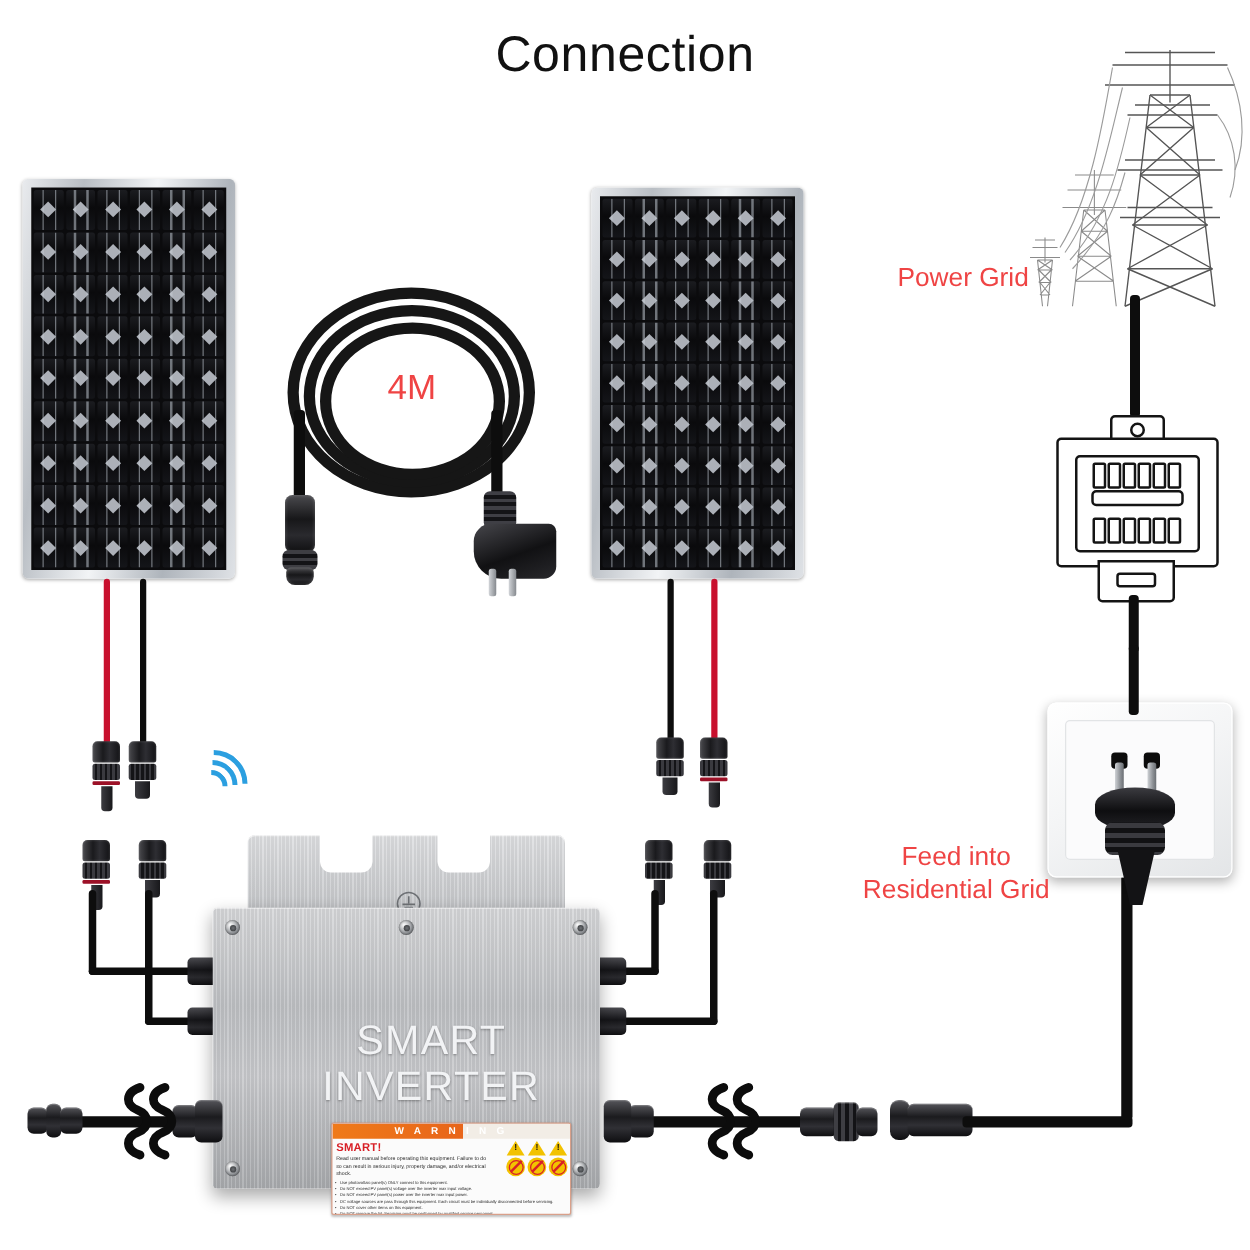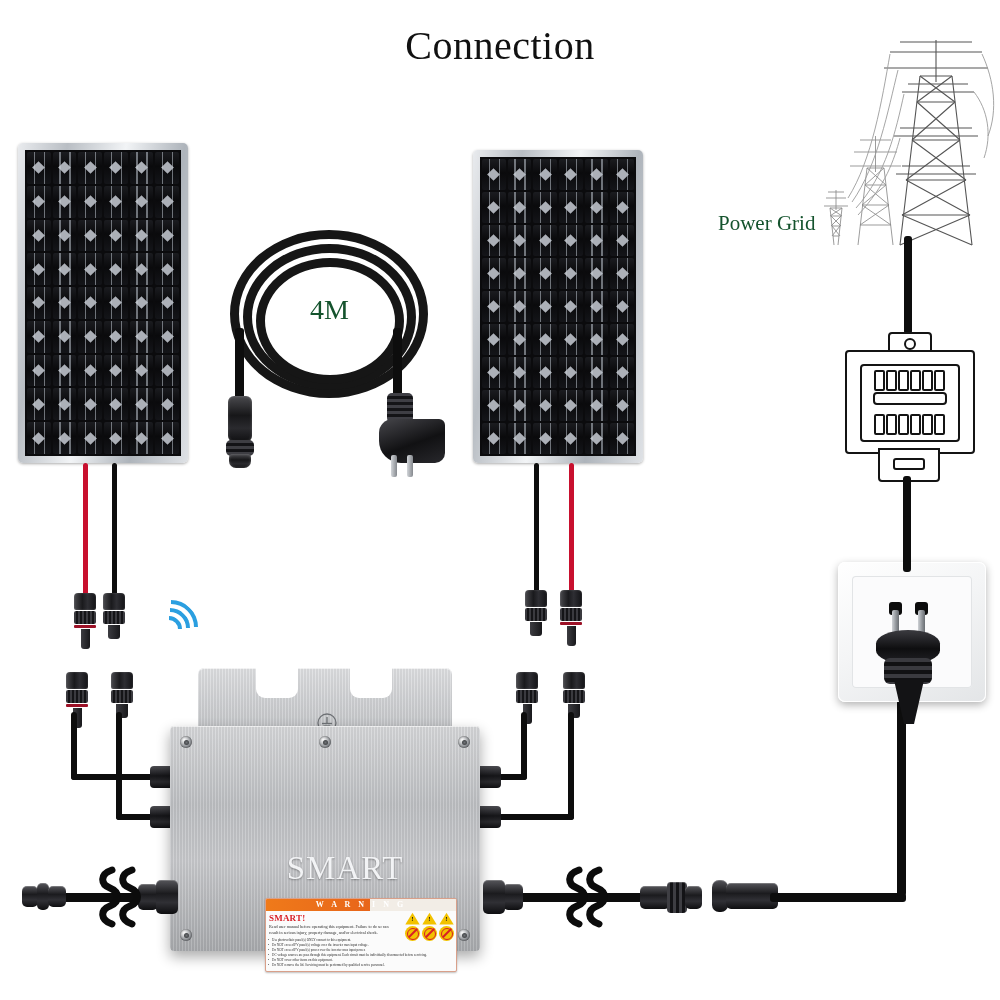--- a/index.html
+++ b/index.html
@@ -1,25 +1,25 @@
 <!DOCTYPE html>
 <html><head>
 <meta charset="utf-8">
 <style>
   html,body{margin:0;padding:0;background:#fff;}
   body{width:1000px;height:1000px;position:relative;overflow:hidden;
        font-family:"Liberation Sans", sans-serif;color:#111;}
-  .stage{position:absolute;inset:0;font-family:Liberation Serif, serif;}
+  .stage{position:absolute;inset:0;}
   .abs{position:absolute;}
 
   
   #title{left:0;top:22px;width:1000px;text-align:center;font-size:40px;letter-spacing:.5px;}
 
   
-  .label{font-size:21px;color:#14532d;line-height:1.26;white-space:pre-line;}
+  .label{font-size:21px;color:#ef4444;line-height:1.26;white-space:pre-line;}
 
   
   .panel{box-sizing:border-box;border:7px solid transparent;
          background:
            linear-gradient(#fff,#fff) padding-box,
            linear-gradient(100deg,#e9ebee 0%,#b9bec4 22%,#f2f4f6 48%,#aeb4bb 74%,#dfe2e6 100%) border-box;
          border-radius:5px;box-shadow:0 1px 3px rgba(0,0,0,.33);}
   .panel-inner{position:relative;width:100%;height:100%;background:#0b0b0d;overflow:hidden;}
   .cellgrid{position:absolute;inset:0;display:grid;gap:2px;padding:2px;box-sizing:border-box;}
   .cell{position:relative;background:
@@ -82,21 +82,21 @@
         border-radius:6px 6px 0 0;box-shadow:inset 0 1px 0 rgba(255,255,255,.65);}
   .notch{position:absolute;top:-2px;width:42px;height:32px;background:#fff;border-radius:0 0 9px 9px;}
   .screw{position:absolute;width:12px;height:12px;border-radius:50%;
         background:radial-gradient(circle at 35% 32%,#fdfdfd,#9a9da1 55%,#55585c);
         box-shadow:inset 0 0 2px rgba(0,0,0,.6);}
   .screw::after{content:"";position:absolute;left:3.5px;top:3.5px;width:5px;height:5px;border-radius:50%;
         background:radial-gradient(circle,#6e7175,#303234);}
   .gnd{position:absolute;width:22px;height:22px;}
   #invtext{position:absolute;left:20px;top:88px;width:310px;text-align:center;
         font-size:33px;line-height:1.12;color:#f2f3f5;letter-spacing:1px;
-        text-shadow:0 1px 2px rgba(0,0,0,.35);margin-top:36px;}
+        text-shadow:0 1px 2px rgba(0,0,0,.35);}
 
   
   #warn{position:absolute;left:95px;top:172px;width:190px;height:72px;
         background:#fbfbfb;border:1px solid #d9a08a;border-radius:2px;overflow:hidden;
         box-shadow:0 1px 2px rgba(0,0,0,.25);}
   .warn-bar{height:12px;background:linear-gradient(90deg,#ef7a1a,#e8651a 55%,#f2ede6 55%,#f2ede6 100%);
         color:#fff;font-size:8px;letter-spacing:3px;font-weight:bold;text-align:center;line-height:12px;}
   .warn-danger{color:#d81f26;font-weight:bold;font-size:9px;margin:2px 0 0 3px;letter-spacing:.2px;}
   .warn-p{font-size:4.2px;line-height:1.45;color:#2a2a2a;margin:1px 3px 0 3px;}
   .warn-ul{font-size:3.3px;line-height:1.5;color:#2a2a2a;margin:2px 3px 0 6px;}
@@ -597,20 +597,21 @@
     <div class="inv-body">
       <div class="screw" style="left:10px;top:10px;"></div>
       <div class="screw" style="left:149px;top:10px;"></div>
       <div class="screw" style="left:288px;top:10px;"></div>
       <div class="screw" style="left:10px;top:203px;"></div>
       <div class="screw" style="left:149px;top:203px;"></div>
       <div class="screw" style="left:288px;top:203px;"></div>
 
       <div id="invtext">
         <div>SMART</div>
+        <div>INVERTER</div>
       </div>
 
       <div id="warn">
         <div class="warn-bar">W A R N I N G</div>
         <div class="warn-danger">SMART!</div>
         <div class="warn-p" style="width:120px;">Read user manual before operating this equipment. Failure to do so can result in serious injury, property damage, and/or electrical shock.</div>
         <div class="warn-ul" id="warn-bullets" style="width:178px;">
             <div>Use photovoltaic panel(s) ONLY connect to this equipment.</div>
             <div>Do NOT exceed PV panel(s) voltage over the inverter max input voltage.</div>
             <div>Do NOT exceed PV panel(s) power over the inverter max input power.</div>
@@ -749,14 +750,16 @@
       <path d="M92 54 C84 90, 74 135, 44 168"></path>
       <path d="M88 98 C82 120, 74 145, 46 175"></path>
       <path d="M170 14 C182 40, 186 70, 176 96"></path>
       <path d="M162 52 C176 70, 180 95, 172 118"></path>
     </g>
   </svg>
 
   <div class="abs wire blk" style="left:904px;top:236px;width:8px;height:96px;"></div>
 
   <div class="abs label" style="left:718px;top:210px;">Power Grid</div>
+  <div class="abs label" style="left:680px;top:673px;text-align:center;width:170px;">Feed into
+Residential Grid</div>
 
 </div>
 
 </body></html>

